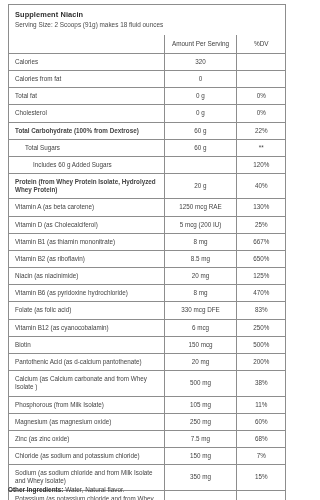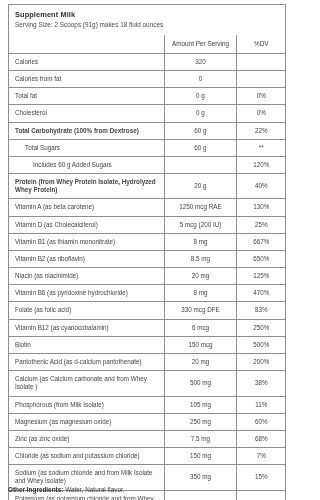--- a/index.html
+++ b/index.html
@@ -96,21 +96,21 @@
     color: #3f3f3f;
   }
   .other b { font-weight: bold; color: #2e2e2e; }
 </style>
 </head>
 <body>
 
 <div class="panel">
 
   <div class="head">
-    <div class="head-title">Supplement Milk</div>
+    <div class="head-title">Supplement Niacin</div>
     <div class="head-serving">Serving Size: 2 Scoops (91g) makes 18 fluid ounces</div>
   </div>
 
   <table class="facts">
     <colgroup>
       <col class="c-name">
         <col class="c-amt">
         <col class="c-dv">
     </colgroup>
     <tbody>

